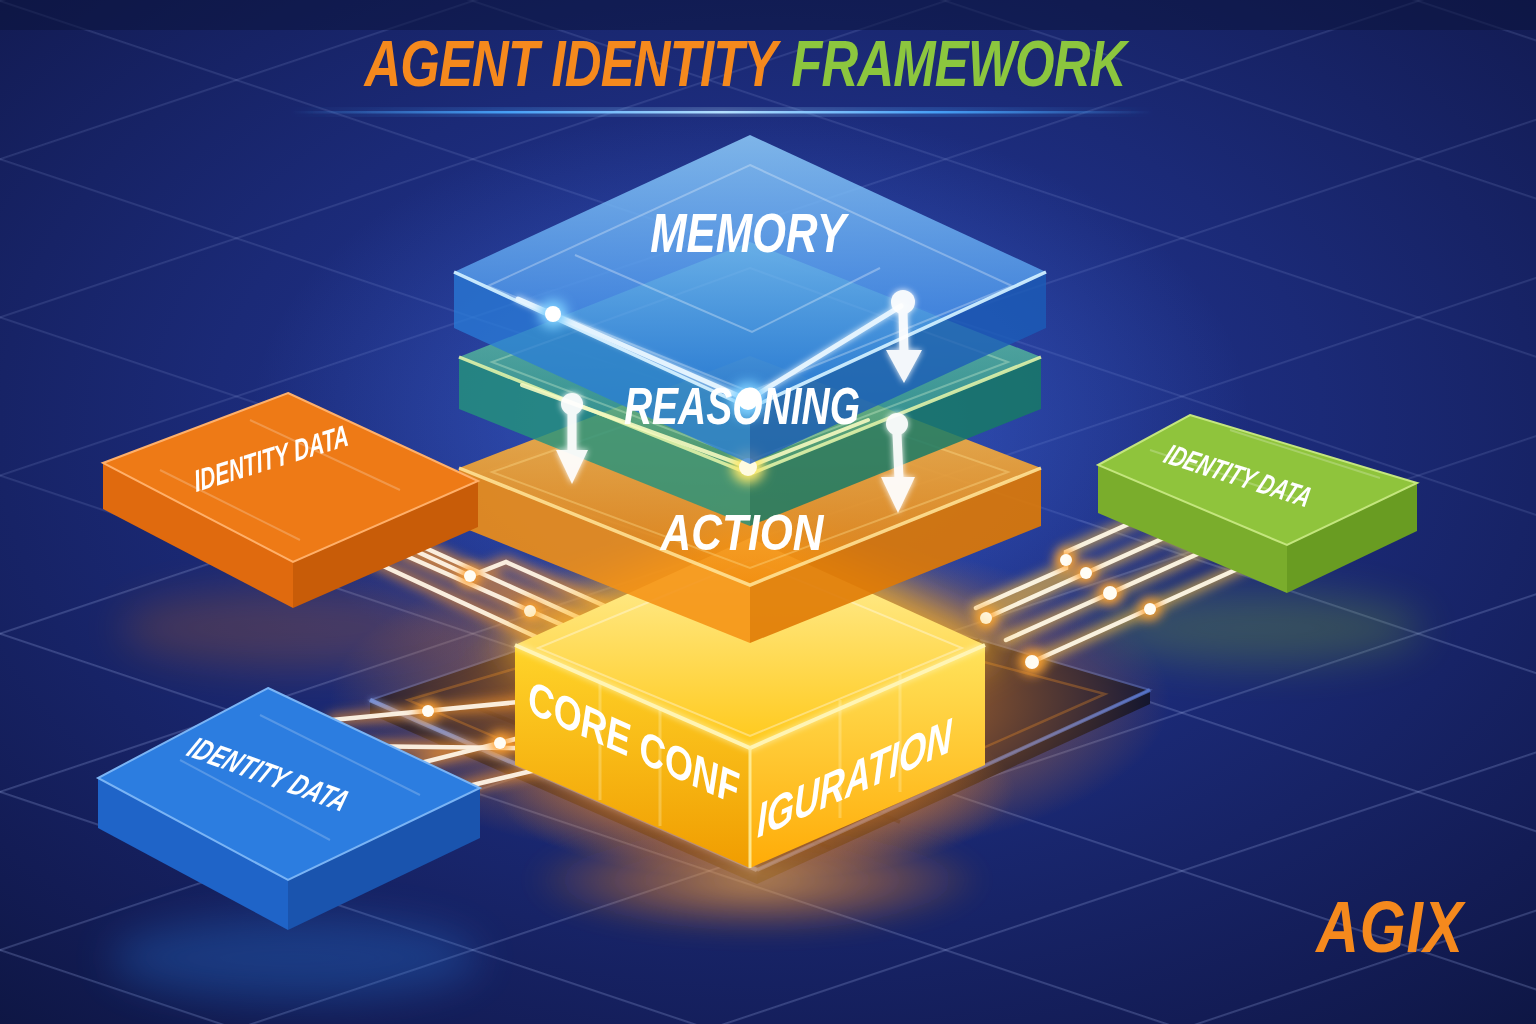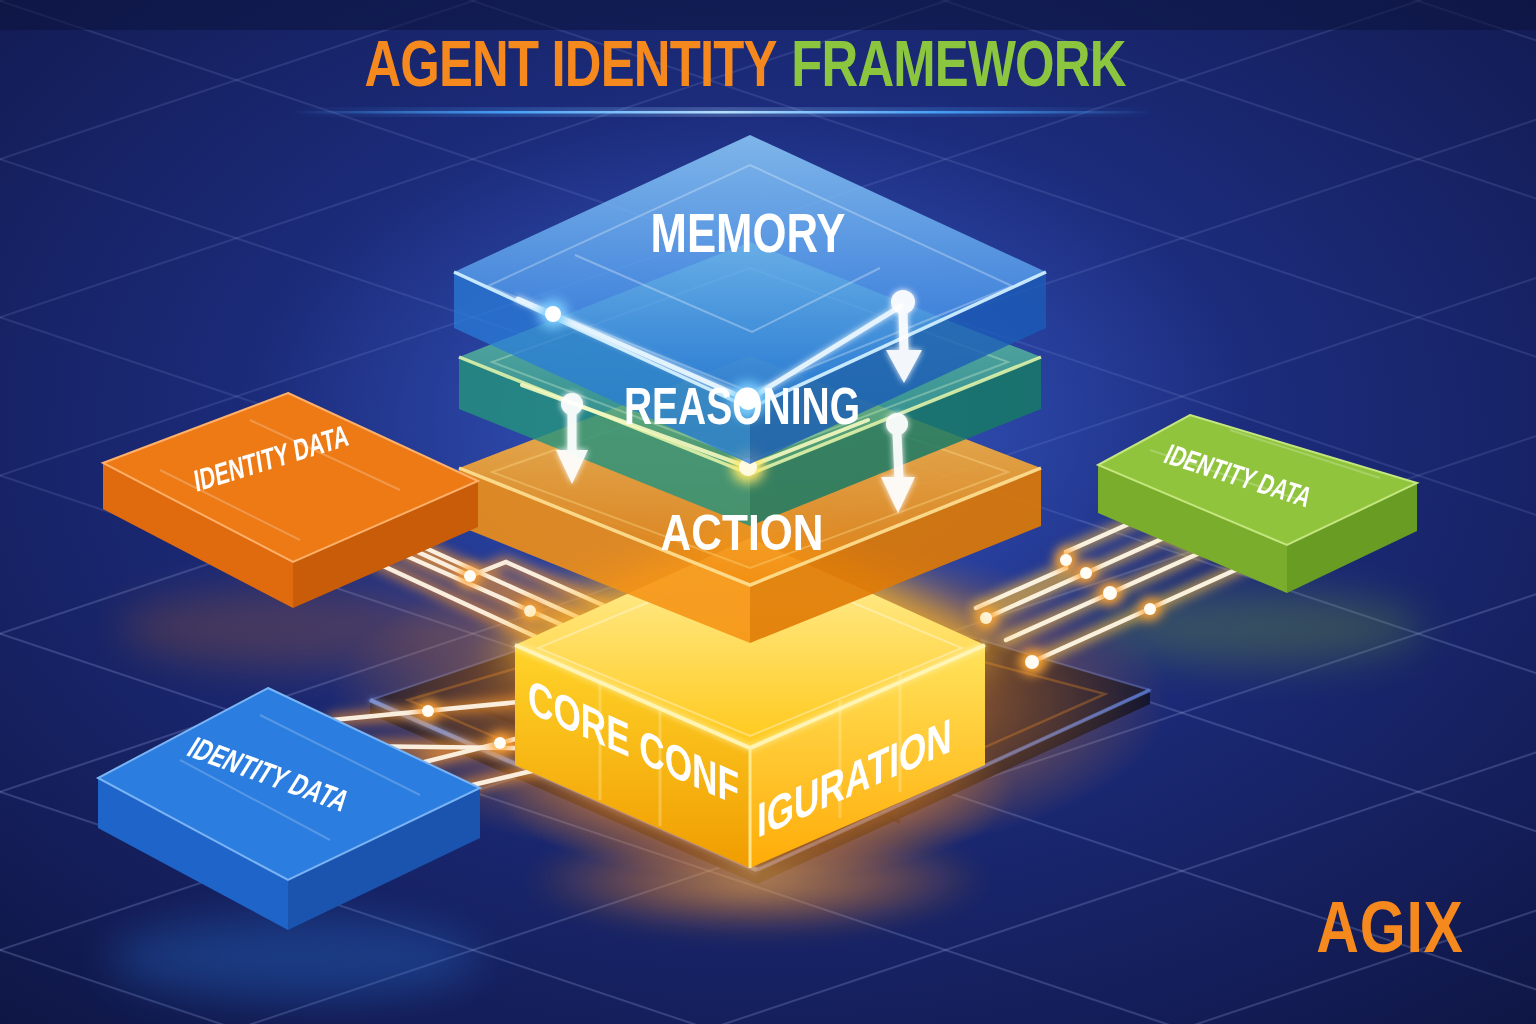--- a/index.html
+++ b/index.html
@@ -1,17 +1,17 @@
 <!DOCTYPE html>
 <html><head>
 <meta charset="utf-8">
 <style>
   html,body{margin:0;padding:0;background:#0d1540;}
   .stage{position:relative;width:1536px;height:1024px;overflow:hidden;
-         font-family:"Liberation Sans",sans-serif;}
+         font-family:"Liberation Sans",sans-serif;font-style:italic;}
   svg{display:block}
   text{font-family:"Liberation Sans","DejaVu Sans",sans-serif;}
   .ttl{font-weight:bold;letter-spacing:-1px;}
   .layer-label{font-weight:bold;fill:#ffffff;}
   .face-label{font-weight:bold;fill:#ffffff;}
   .chip-label{font-weight:bold;fill:#ffffff;}
   .brand{font-weight:bold;fill:#f5891d;letter-spacing:1px;}
 </style>
 </head>
 <body>

